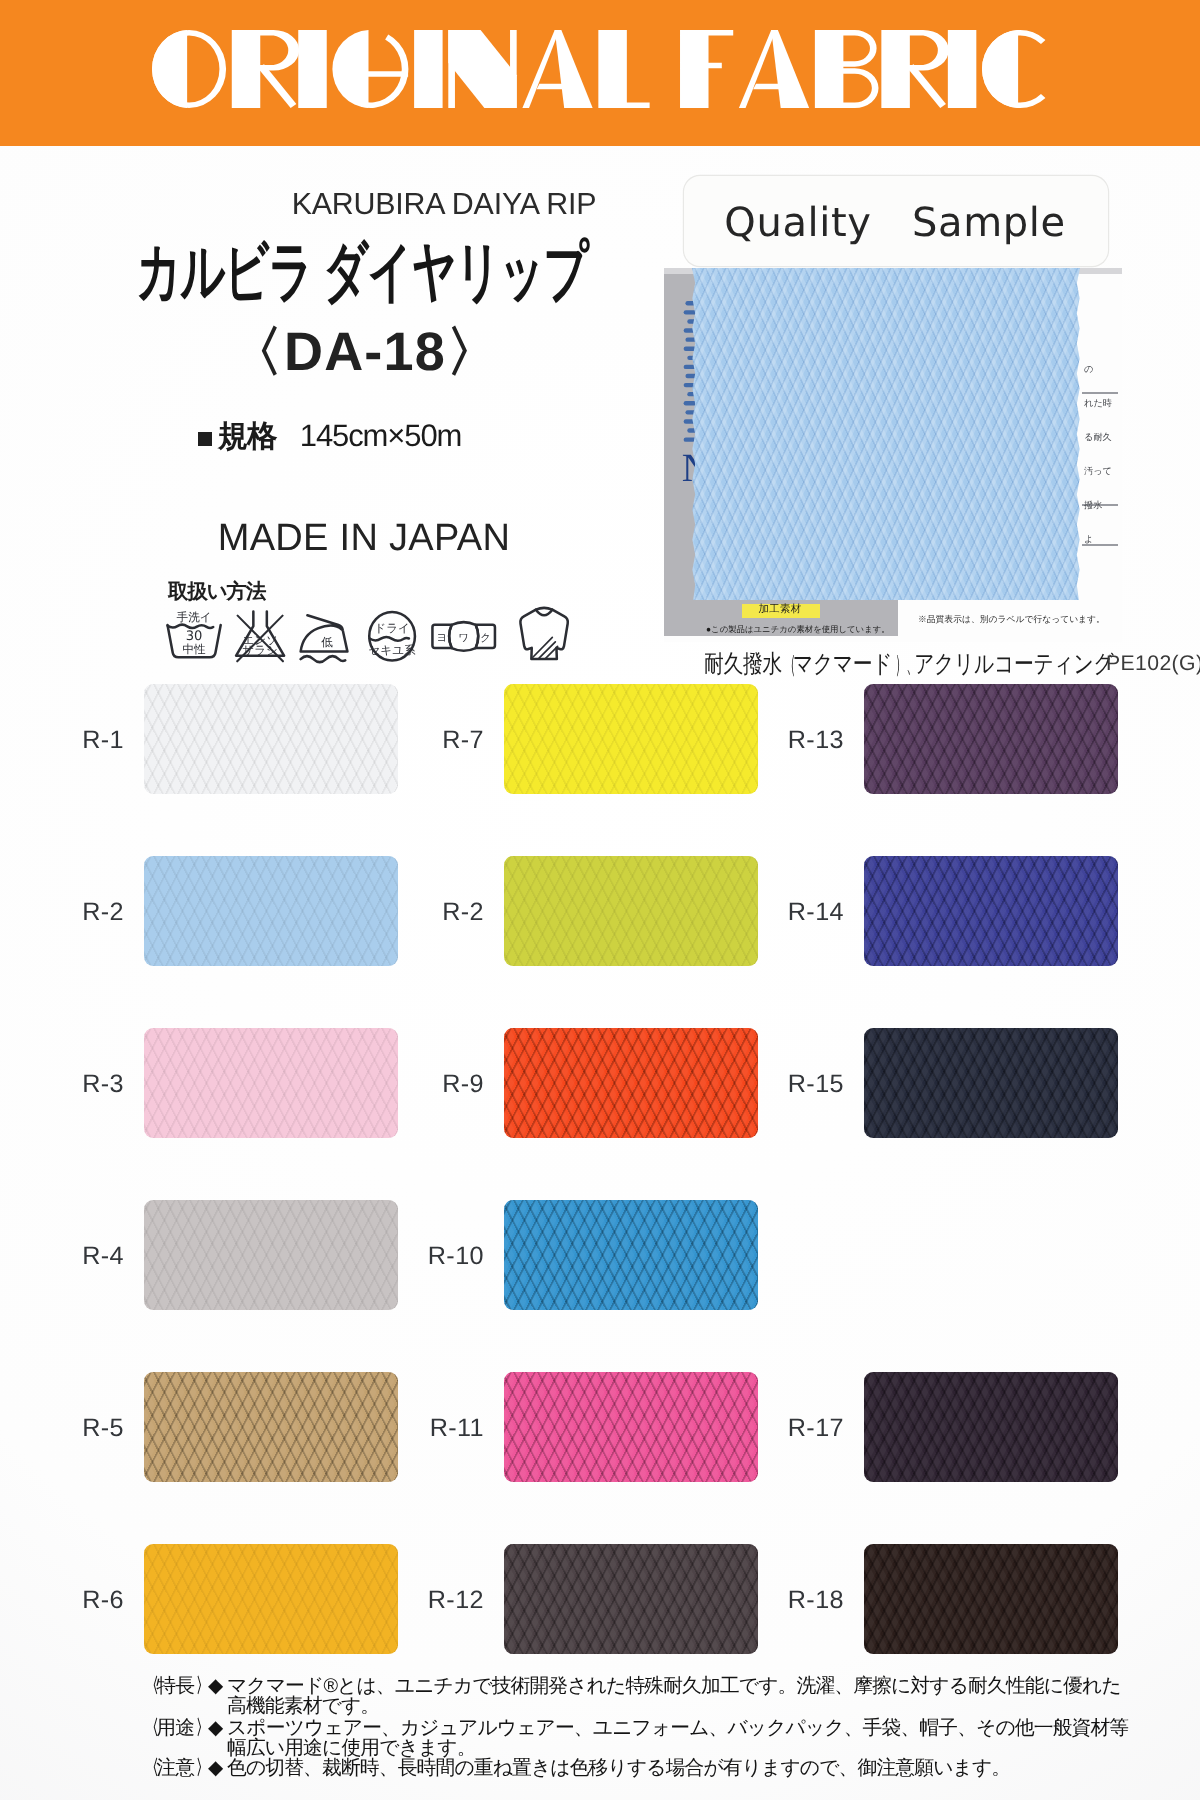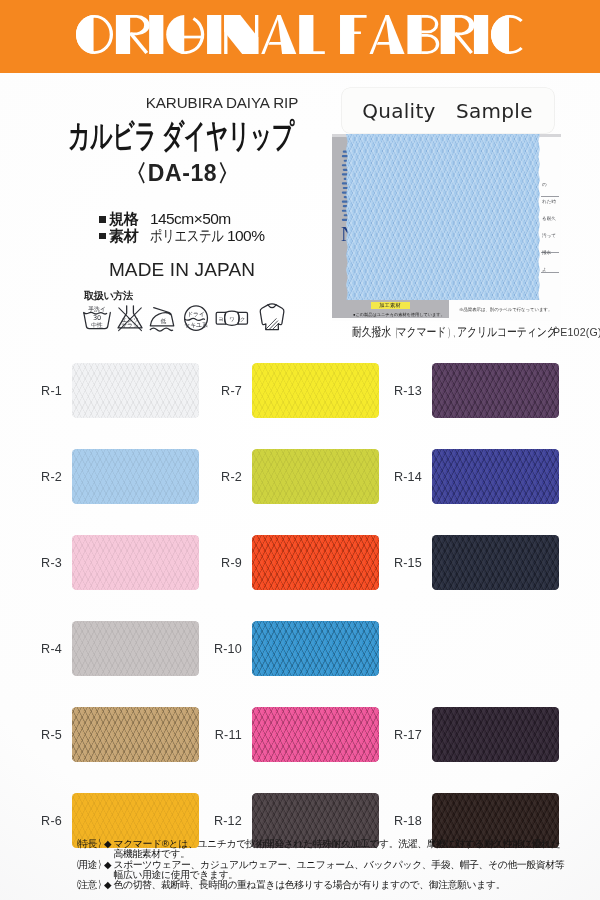--- a/index.html
+++ b/index.html
@@ -18,21 +18,21 @@
   .banner-svg{position:absolute;left:76px;top:15px;width:453px;height:39px;display:block;}
 
   
   .romaji{position:absolute;left:0;top:94px;width:364px;text-align:center;
           font-size:15.2px;letter-spacing:-.1px;color:#2b2b2b;margin-left:40px;}
   .jp-title{position:absolute;left:0;top:114px;width:361px;text-align:center;
             font-size:33px;font-weight:bold;color:#161616;letter-spacing:-1px;
             white-space:nowrap;}
   .jp-title span{display:inline-block;transform:scaleX(.672);transform-origin:center;}
   .code{position:absolute;left:0;top:158px;width:365px;text-align:center;
-        font-size:23px;font-weight:bold;color:#222;letter-spacing:.6px;}
+        font-size:27px;font-weight:bold;color:#222;letter-spacing:.6px;}
   .specs{position:absolute;left:99px;top:211px;font-size:15.5px;color:#1b1b1b;line-height:16.8px;}
   .specs .row{display:flex;align-items:center;height:16.8px;}
   .specs .sq{display:inline-block;width:6.6px;height:6.6px;background:#1f1f1f;margin-right:3.4px;}
   .specs .lab{font-weight:bold;letter-spacing:-0.3px;font-size:15px;}
   .specs .val{margin-left:11.5px;letter-spacing:-.55px;}
   .specs .val .kn{display:inline-block;transform:scaleX(.80);transform-origin:left center;
                   white-space:nowrap;margin-right:-1.2em;}
   .made{position:absolute;left:0;top:259px;width:364px;text-align:center;
         font-size:19px;color:#222;letter-spacing:.15px;}
 
@@ -78,21 +78,21 @@
   .qs-badge span{position:absolute;left:0;top:10px;width:212px;text-align:center;
             font-size:20px;color:#262626;letter-spacing:.3px;
             font-family:"DejaVu Sans",sans-serif;}
   .qs-caption{position:absolute;left:352px;top:324px;font-size:12.4px;color:#1d1d1d;
             letter-spacing:-.2px;white-space:nowrap;transform:scaleX(.80);transform-origin:0 0;}
   .qs-caption .pn{display:inline-block;transform:scaleX(.55);transform-origin:center;
                   width:0.55em;}
   .qs-code{position:absolute;left:553px;top:326px;font-size:10.6px;color:#3a3a3a;letter-spacing:.2px;}
 
   
-  .grid{position:absolute;left:0;top:363px;width:477px;}
+  .grid{position:absolute;left:0;top:342px;width:477px;}
   .swrow{position:relative;height:86px;}
   .cell{position:absolute;top:0;width:180px;height:86px;}
   .cell .lbl{position:absolute;left:0;top:20.5px;width:42px;text-align:right;
              font-size:12.6px;color:#33363a;letter-spacing:.2px;}
   .chip{position:absolute;left:52px;top:0px;width:127px;height:55px;border-radius:4.5px;
         overflow:hidden;}
   .chip .tex{position:absolute;left:-6px;top:-6px;right:-6px;bottom:-6px;
     background-image:
       repeating-linear-gradient(117.35deg,
         rgba(0,0,0,.22) 0px, rgba(0,0,0,.22) .65px,
@@ -168,25 +168,20 @@
   <div class="romaji">KARUBIRA DAIYA RIP</div>
   <div class="jp-title"><span>カルビラ ダイヤリップ</span></div>
   <div class="code">〈DA-18〉</div>
 
   <div class="specs">
     <div class="row">
       <span class="sq"></span>
       <span class="lab">規格</span>
       <span class="val">145cm×50m</span>
     </div>
-    <div class="row">
-      <span class="sq"></span>
-      <span class="lab">素材</span>
-      <span class="val"><span class="kn">ポリエステル</span> 100%</span>
-    </div>
   </div>
 
   <div class="made">MADE IN JAPAN</div>
 
   <div class="care-label">取扱い方法</div>
   <div class="care-icons">
 
     <svg class="ci" style="left:0px" viewBox="0 0 30 32">
       <g fill="none" stroke="#2b2d33" stroke-width="1.35" stroke-linecap="round" stroke-linejoin="round">
         <path d="M0.8,11.2 L3.6,26.0 Q4.0,28.4 6.6,28.4 L23.4,28.4 Q26.0,28.4 26.4,26.0 L29.2,11.2"></path>

